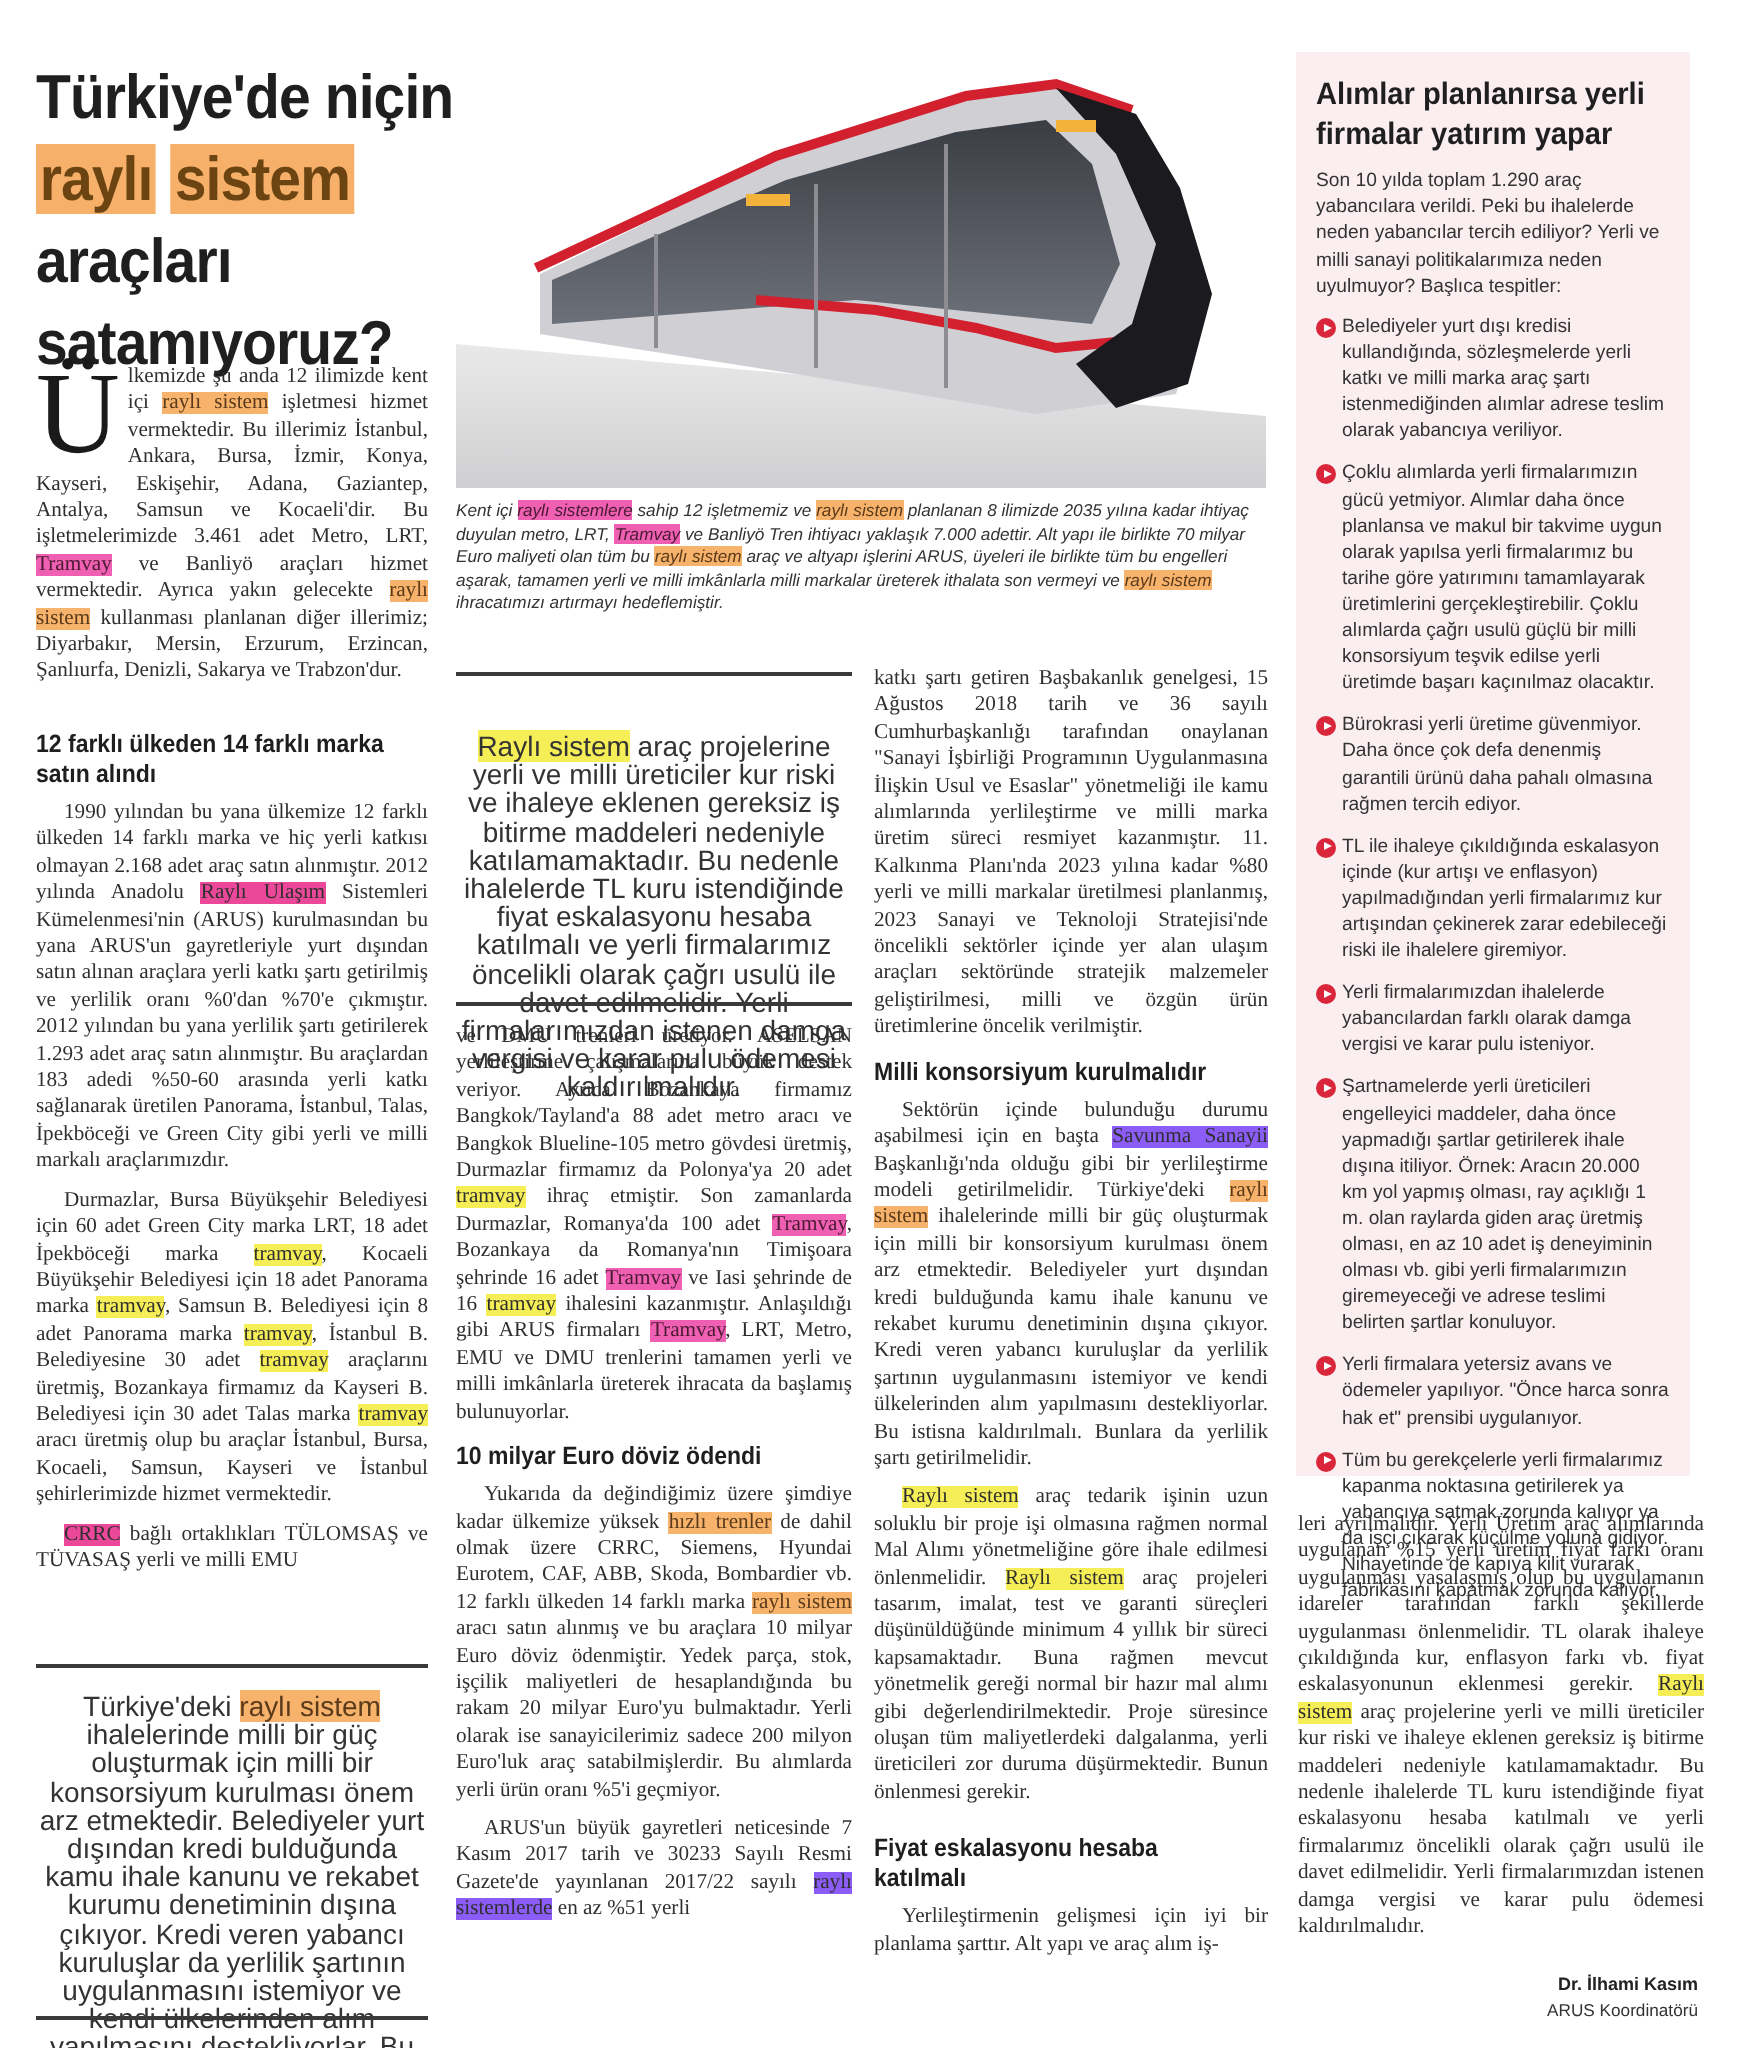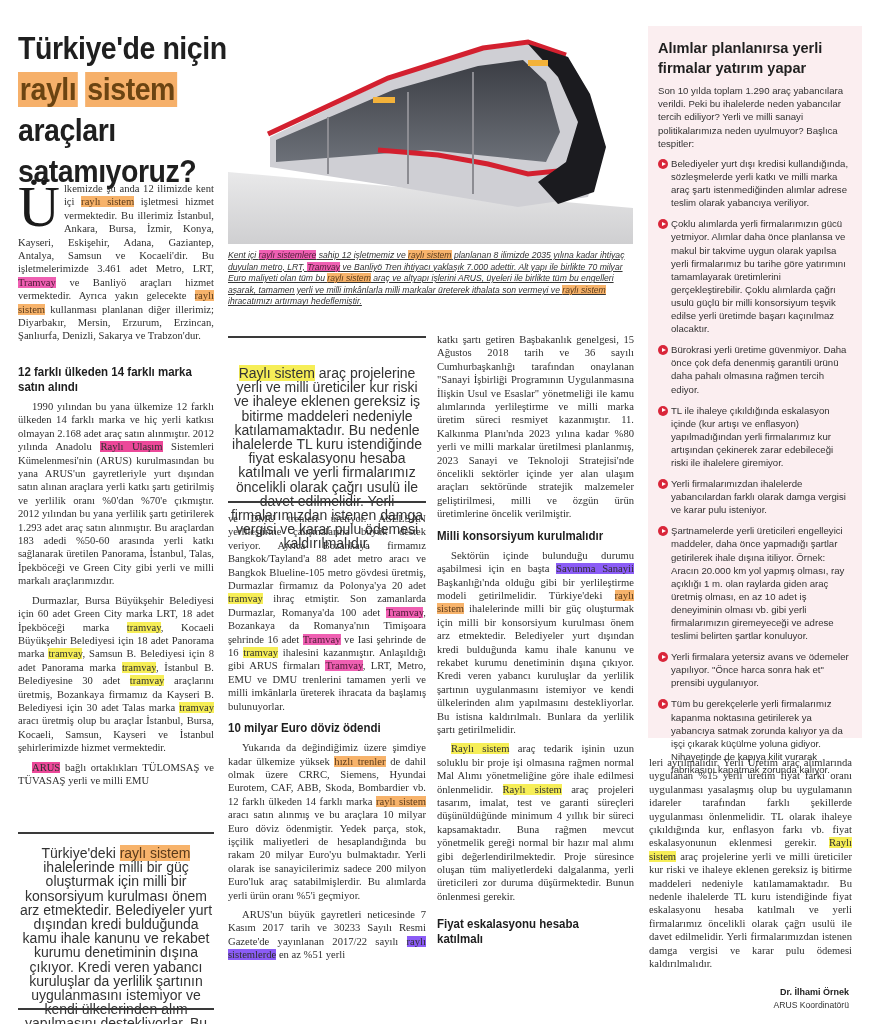--- a/index.html
+++ b/index.html
@@ -21,21 +21,21 @@
   }
 
   #photo {
     position: absolute; left: 228px; top: 22px; width: 405px; height: 222px;
   }
   #photo svg { width: 100%; height: 100%; display: block; }
 
   #caption {
     position: absolute; left: 228px; top: 250px; width: 405px;
     font-family: "Liberation Sans", sans-serif; font-style: italic;
-    font-size: 8.6px; line-height: 11.6px; color: #333; text-decoration: underline;
+    font-size: 8.6px; line-height: 11.6px; color: #333;
   }
 
   .col {
     position: absolute; font-size: 10.6px; line-height: 13.4px; text-align: justify;
     color: #2f2f2f; hyphens: auto;
   }
   .col p { text-indent: 14px; margin-bottom: 6px; }
   .col p.noindent { text-indent: 0; }
   .col h3 {
     font-family: "Liberation Sans", sans-serif; font-weight: 700; font-size: 12.5px;
@@ -61,21 +61,21 @@
     line-height: 14.2px; color: #333; text-align: center;
   }
   #quote1 { left: 18px; top: 846px; width: 196px; }
   #quote2 { left: 228px; top: 366px; width: 198px; }
 
   #col2 { left: 228px; top: 512px; width: 198px; }
   #col3 { left: 437px; top: 333px; width: 197px; }
   #col4 { left: 649px; top: 756px; width: 203px; }
 
   #sidebar {
-    position: absolute; left: 648px; top: 26px; width: 214px; height: 712px;
+    position: absolute; left: 648px; top: 26px; width: 197px; height: 712px;
     background: #fbeef0; padding: 12px 10px 0 10px;
     font-family: "Liberation Sans", sans-serif;
   }
   #sidebar h2 {
     font-size: 15.5px; line-height: 20px; font-weight: 700; color: #1f1f1f;
     transform: scaleX(0.94); transform-origin: left top; margin-bottom: 6px;
   }
   #sidebar .lead { font-size: 9.6px; line-height: 13.2px; color: #333; margin-bottom: 7px; }
   #sidebar ul { list-style: none; }
   #sidebar li {
@@ -150,21 +150,21 @@
 <div id="intro" class="col">
   <p class="noindent">
     <span class="dropcap">Ü</span><span>lkemizde şu anda 12 ilimizde kent içi </span><span class="hl-orange">raylı sistem</span><span> işletmesi hizmet vermektedir. Bu illerimiz İstanbul, Ankara, Bursa, İzmir, Konya, Kayseri, Eskişehir, Adana, Gaziantep, Antalya, Samsun ve Kocaeli'dir. Bu işletmelerimizde 3.461 adet Metro, LRT, </span><span class="hl-pink">Tramvay</span><span> ve Banliyö araçları hizmet vermektedir. Ayrıca yakın gelecekte </span><span class="hl-orange">raylı sistem</span><span> kullanması planlanan diğer illerimiz; Diyarbakır, Mersin, Erzurum, Erzincan, Şanlıurfa, Denizli, Sakarya ve Trabzon'dur.</span>
   </p>
 </div>
 
 <div id="col1b" class="col">
   <h3>12 farklı ülkeden 14 farklı marka satın alındı</h3>
   <p><span>1990 yılından bu yana ülkemize 12 farklı ülkeden 14 farklı marka ve hiç yerli katkısı olmayan 2.168 adet araç satın alınmıştır. 2012 yılında Anadolu </span><span class="hl-cyan">Raylı Ulaşım</span><span> Sistemleri Kümelenmesi'nin (ARUS) kurulmasından bu yana ARUS'un gayretleriyle yurt dışından satın alınan araçlara yerli katkı şartı getirilmiş ve yerlilik oranı %0'dan %70'e çıkmıştır. 2012 yılından bu yana yerlilik şartı getirilerek 1.293 adet araç satın alınmıştır. Bu araçlardan 183 adedi %50-60 arasında yerli katkı sağlanarak üretilen Panorama, İstanbul, Talas, İpekböceği ve Green City gibi yerli ve milli markalı araçlarımızdır.</span></p>
   <p><span>Durmazlar, Bursa Büyükşehir Belediyesi için 60 adet Green City marka LRT, 18 adet İpekböceği marka </span><span class="hl-yellow">tramvay</span><span>, Kocaeli Büyükşehir Belediyesi için 18 adet Panorama marka </span><span class="hl-yellow">tramvay</span><span>, Samsun B. Belediyesi için 8 adet Panorama marka </span><span class="hl-yellow">tramvay</span><span>, İstanbul B. Belediyesine 30 adet </span><span class="hl-yellow">tramvay</span><span> araçlarını üretmiş, Bozankaya firmamız da Kayseri B. Belediyesi için 30 adet Talas marka </span><span class="hl-yellow">tramvay</span><span> aracı üretmiş olup bu araçlar İstanbul, Bursa, Kocaeli, Samsun, Kayseri ve İstanbul şehirlerimizde hizmet vermektedir.</span></p>
-  <p><span class="hl-cyan">ARUS</span><span> bağlı ortaklıkları TÜLOMSAŞ ve TÜVASAŞ yerli ve milli EMU</span></p>
+  <p><span class="hl-cyan">CRRC</span><span> bağlı ortaklıkları TÜLOMSAŞ ve TÜVASAŞ yerli ve milli EMU</span></p>
 </div>
 
 <div id="rule1" class="rule"></div>
 <div id="quote1" class="quote">
   <span>Türkiye'deki </span><span class="hl-orange">raylı sistem</span><span> ihalelerinde milli bir güç oluşturmak için milli bir konsorsiyum kurulması önem arz etmektedir. Belediyeler yurt dışından kredi bulduğunda kamu ihale kanunu ve rekabet kurumu denetiminin dışına çıkıyor. Kredi veren yabancı kuruluşlar da yerlilik şartının uygulanmasını istemiyor ve kendi ülkelerinden alım yapılmasını destekliyorlar. Bu istisna kaldırılmalı. Bunlara da yerlilik şartı getirilmelidir.</span>
 </div>
 <div id="rule2" class="rule"></div>
 
 <div id="rule3" class="rule"></div>
 <div id="quote2" class="quote">
@@ -178,20 +178,21 @@
   <p><span>Yukarıda da değindiğimiz üzere şimdiye kadar ülkemize yüksek </span><span class="hl-orange">hızlı trenler</span><span> de dahil olmak üzere CRRC, Siemens, Hyundai Eurotem, CAF, ABB, Skoda, Bombardier vb. 12 farklı ülkeden 14 farklı marka </span><span class="hl-orange">raylı sistem</span><span> aracı satın alınmış ve bu araçlara 10 milyar Euro döviz ödenmiştir. Yedek parça, stok, işçilik maliyetleri de hesaplandığında bu rakam 20 milyar Euro'yu bulmaktadır. Yerli olarak ise sanayicilerimiz sadece 200 milyon Euro'luk araç satabilmişlerdir. Bu alımlarda yerli ürün oranı %5'i geçmiyor.</span></p>
   <p><span>ARUS'un büyük gayretleri neticesinde 7 Kasım 2017 tarih ve 30233 Sayılı Resmi Gazete'de yayınlanan 2017/22 sayılı </span><span class="hl-green">raylı sistemlerde</span><span> en az %51 yerli</span></p>
 </div>
 
 <div id="col3" class="col">
   <p class="noindent">katkı şartı getiren Başbakanlık genelgesi, 15 Ağustos 2018 tarih ve 36 sayılı Cumhurbaşkanlığı tarafından onaylanan "Sanayi İşbirliği Programının Uygulanmasına İlişkin Usul ve Esaslar" yönetmeliği ile kamu alımlarında yerlileştirme ve milli marka üretim süreci resmiyet kazanmıştır. 11. Kalkınma Planı'nda 2023 yılına kadar %80 yerli ve milli markalar üretilmesi planlanmış, 2023 Sanayi ve Teknoloji Stratejisi'nde öncelikli sektörler içinde yer alan ulaşım araçları sektöründe stratejik malzemeler geliştirilmesi, milli ve özgün ürün üretimlerine öncelik verilmiştir.</p>
   <h3>Milli konsorsiyum kurulmalıdır</h3>
   <p><span>Sektörün içinde bulunduğu durumu aşabilmesi için en başta </span><span class="hl-green">Savunma Sanayii</span><span> Başkanlığı'nda olduğu gibi bir yerlileştirme modeli getirilmelidir. Türkiye'deki </span><span class="hl-orange">raylı sistem</span><span> ihalelerinde milli bir güç oluşturmak için milli bir konsorsiyum kurulması önem arz etmektedir. Belediyeler yurt dışından kredi bulduğunda kamu ihale kanunu ve rekabet kurumu denetiminin dışına çıkıyor. Kredi veren yabancı kuruluşlar da yerlilik şartının uygulanmasını istemiyor ve kendi ülkelerinden alım yapılmasını destekliyorlar. Bu istisna kaldırılmalı. Bunlara da yerlilik şartı getirilmelidir.</span></p>
   <p><span class="hl-yellow">Raylı sistem</span><span> araç tedarik işinin uzun soluklu bir proje işi olmasına rağmen normal Mal Alımı yönetmeliğine göre ihale edilmesi önlenmelidir. </span><span class="hl-yellow">Raylı sistem</span><span> araç projeleri tasarım, imalat, test ve garanti süreçleri düşünüldüğünde minimum 4 yıllık bir süreci kapsamaktadır. Buna rağmen mevcut yönetmelik gereği normal bir hazır mal alımı gibi değerlendirilmektedir. Proje süresince oluşan tüm maliyetlerdeki dalgalanma, yerli üreticileri zor duruma düşürmektedir. Bunun önlenmesi gerekir.</span></p>
   <h3 style="margin-top:14px">Fiyat eskalasyonu hesaba katılmalı</h3>
+  <p>Yerlileştirmenin gelişmesi için iyi bir planlama şarttır. Alt yapı ve araç alım iş-</p>
 </div>
 
 <aside id="sidebar">
   <h2>Alımlar planlanırsa yerli firmalar yatırım yapar</h2>
   <p class="lead">Son 10 yılda toplam 1.290 araç yabancılara verildi.  Peki bu ihalelerde neden yabancılar tercih ediliyor? Yerli ve milli sanayi politikalarımıza neden uyulmuyor? Başlıca tespitler:</p>
   <ul>
     <li><span class="bullet"></span><span>Belediyeler yurt dışı kredisi kullandığında, sözleşmelerde yerli katkı ve milli marka araç şartı istenmediğinden alımlar adrese teslim olarak yabancıya veriliyor.</span></li>
     <li><span class="bullet"></span><span>Çoklu alımlarda yerli firmalarımızın gücü yetmiyor. Alımlar daha önce planlansa ve makul bir takvime uygun olarak yapılsa yerli firmalarımız bu tarihe göre yatırımını tamamlayarak üretimlerini gerçekleştirebilir. Çoklu alımlarda çağrı usulü güçlü bir milli konsorsiyum teşvik edilse yerli üretimde başarı kaçınılmaz olacaktır.</span></li>
     <li><span class="bullet"></span><span>Bürokrasi yerli üretime güvenmiyor. Daha önce çok defa denenmiş garantili ürünü daha pahalı olmasına rağmen tercih ediyor.</span></li>
     <li><span class="bullet"></span><span>TL ile ihaleye çıkıldığında eskalasyon içinde (kur artışı ve enflasyon) yapılmadığından yerli firmalarımız kur artışından çekinerek zarar edebileceği riski ile ihalelere giremiyor.</span></li>
@@ -200,15 +201,15 @@
     <li><span class="bullet"></span><span>Yerli firmalara yetersiz avans ve ödemeler yapılıyor. "Önce harca sonra hak et" prensibi uygulanıyor.</span></li>
     <li><span class="bullet"></span><span>Tüm bu gerekçelerle yerli firmalarımız kapanma noktasına getirilerek ya yabancıya satmak zorunda kalıyor ya da işçi çıkarak küçülme yoluna gidiyor. Nihayetinde de kapıya kilit vurarak fabrikasını kapatmak zorunda kalıyor.</span></li>
   </ul>
 </aside>
 
 <div id="col4" class="col">
   <p class="noindent"><span>leri ayrılmalıdır. Yerli Üretim araç alımlarında uygulanan %15 yerli üretim fiyat farkı oranı uygulanması yasalaşmış olup bu uygulamanın idareler tarafından farklı şekillerde uygulanması önlenmelidir. TL olarak ihaleye çıkıldığında kur, enflasyon farkı vb. fiyat eskalasyonunun eklenmesi gerekir. </span><span class="hl-yellow">Raylı sistem</span><span> araç projelerine yerli ve milli üreticiler kur riski ve ihaleye eklenen gereksiz iş bitirme maddeleri nedeniyle katılamamaktadır. Bu nedenle ihalelerde TL kuru istendiğinde fiyat eskalasyonu hesaba katılmalı ve yerli firmalarımız öncelikli olarak çağrı usulü ile davet edilmelidir. Yerli firmalarımızdan istenen damga vergisi ve karar pulu ödemesi kaldırılmalıdır.</span></p>
 </div>
 
 <div id="signature">
-  <div class="name">Dr. İlhami Örnek</div>
+  <div class="name">Dr. İlhami Kasım</div>
   <div class="role">ARUS Koordinatörü</div>
 </div>
 
 </body></html>

